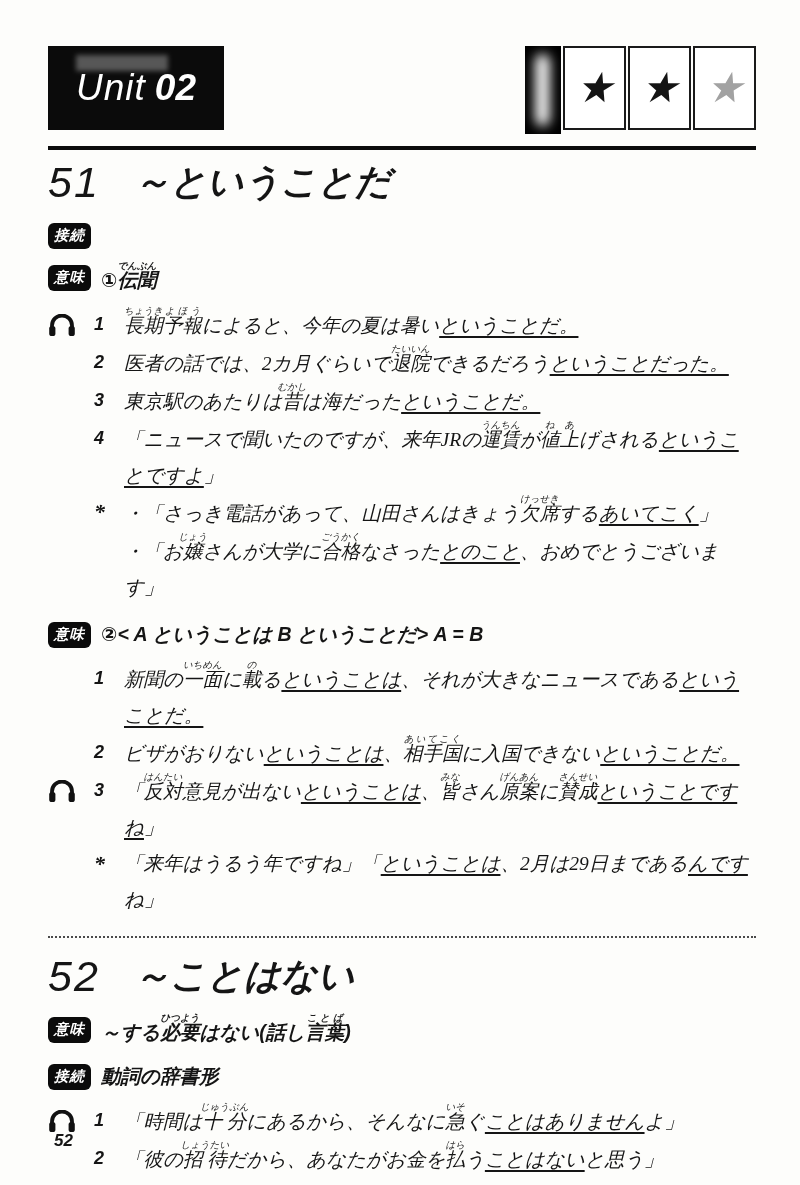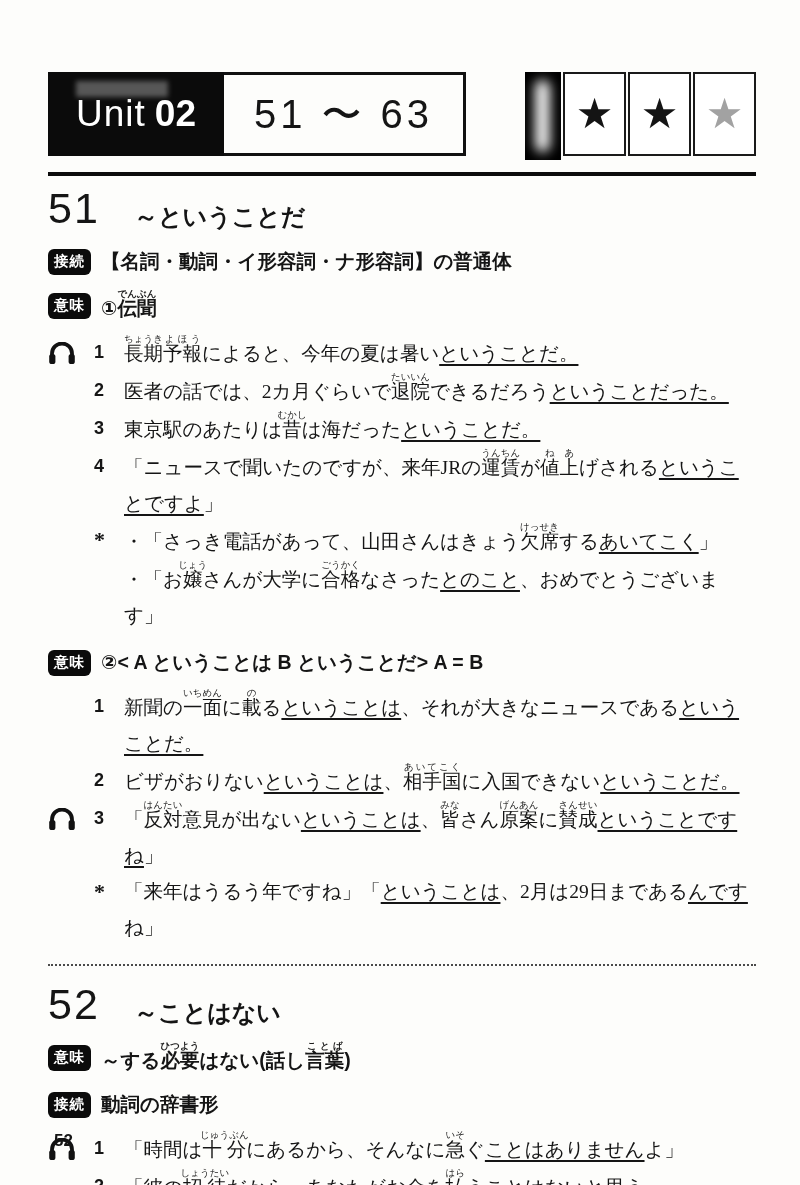--- a/index.html
+++ b/index.html
@@ -1,21 +1,21 @@
 <!DOCTYPE html>
 <html><head>
 <meta charset="utf-8">
 <style>
   html,body{margin:0;padding:0;}
   body{
     width:800px;height:1185px;background:#fdfdfb;color:#151515;
     font-family:"Liberation Serif","DejaVu Serif",serif;
     position:relative;overflow:hidden;
   }
-  .page{box-sizing:border-box;height:100%;padding:72px 44px 0 48px;}
+  .page{box-sizing:border-box;height:100%;padding:46px 44px 0 48px;font-style:italic;}
 
   
   .header-row{display:flex;justify-content:space-between;align-items:flex-start;}
   .unit-group{display:flex;}
   .unit-box{
     position:relative;width:176px;height:84px;background:#0b0b0b;color:#fff;
     display:flex;align-items:center;justify-content:center;
     font-family:"Liberation Sans","DejaVu Sans",sans-serif;
   }
   .unit-box::before{content:"";position:absolute;top:9px;left:28px;width:92px;height:16px;
@@ -38,21 +38,21 @@
   .star-cell .glyph{font-size:42px;line-height:1;}
   .glyph.filled{color:#141414;}
   .glyph.faded{color:#a2a2a2;}
 
   .top-rule{height:4px;background:#0c0c0c;margin:12px 0 6px;}
 
   
   .sec-head{display:flex;align-items:flex-end;margin:8px 0 10px;
     font-family:"Liberation Sans","DejaVu Sans",sans-serif;}
   .sec-num{font-size:43px;font-weight:400;letter-spacing:2px;width:86px;}
-  .sec-title{font-size:24px;font-weight:700;}
+  .sec-title{font-size:36px;font-weight:700;}
 
   
   .meta-line{display:flex;align-items:flex-start;margin:12px 0 10px;}
   .badge{
     flex:0 0 auto;background:#0b0b0b;color:#fff;border-radius:6px;
     font-family:"Liberation Sans","DejaVu Sans",sans-serif;
     font-size:14.5px;font-weight:700;padding:3px 6px 4px;margin-top:4px;letter-spacing:1px;
   }
   .meta-text{
     margin-left:10px;font-family:"Liberation Sans","DejaVu Sans",sans-serif;
@@ -82,21 +82,20 @@
 <body>
 
 <div class="page">
 
   <div class="header-row">
     <div class="unit-group">
       <div class="unit-box">
         <span class="unit-word">Unit</span>
         <span class="unit-num">02</span>
       </div>
-      <div class="range-box">51 〜 63</div>
     </div>
     <div class="star-panel">
       <div class="star-strip">
         <div class="strip-glow"></div>
       </div>
       <div class="star-cells">
           <div class="star-cell">
             <span class="glyph filled">★</span>
           </div>
           <div class="star-cell">
@@ -111,21 +110,20 @@
 
   <div class="top-rule"></div>
 
   <div class="sec-head">
     <span class="sec-num">51</span>
     <span class="sec-title">～ということだ</span>
   </div>
 
   <div class="meta-line">
     <span class="badge">接続</span>
-    <span class="meta-text"><span>【名詞・動詞・イ形容詞・ナ形容詞】の普通体</span></span>
   </div>
 
   <div class="meta-line">
     <span class="badge">意味</span>
     <span class="meta-text"><span>①</span><ruby>伝聞<rt>でんぶん</rt></ruby></span>
   </div>
 
   <div class="lines">
       <div class="ex-line">
         <span class="icon-cell"><svg width="28" height="23" viewBox="0 0 28 23">

